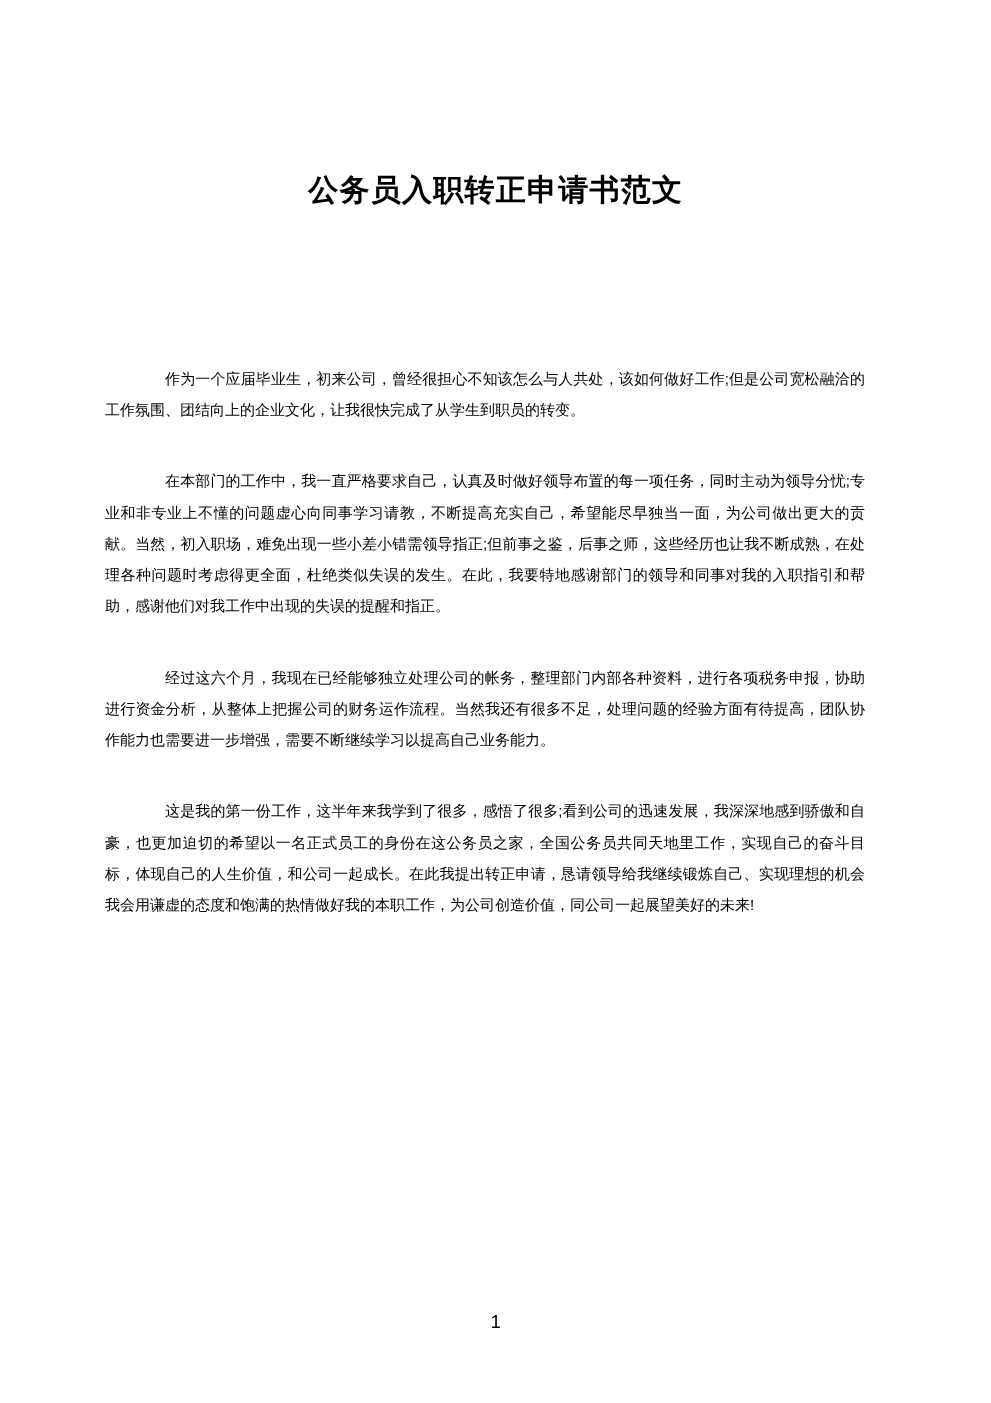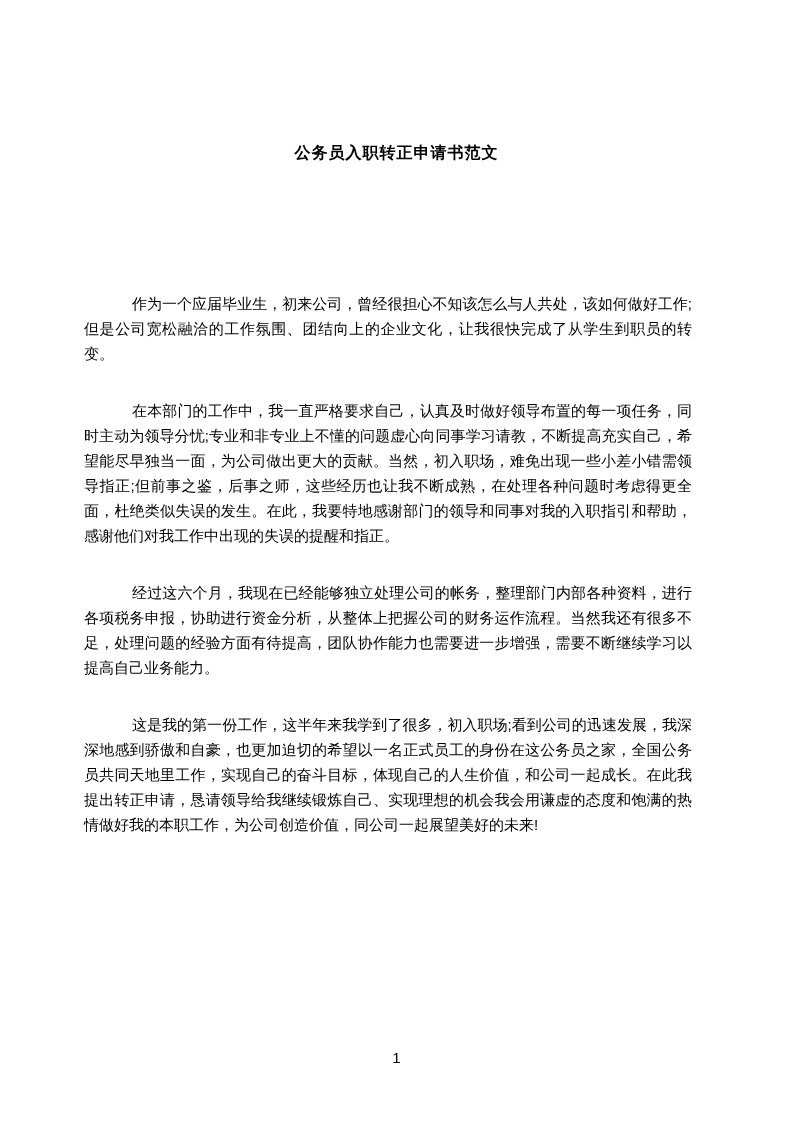--- a/index.html
+++ b/index.html
@@ -16,34 +16,34 @@
     color: #000000;
     overflow: hidden;
   }
   .doc-title {
     position: absolute;
     top: 138px;
     left: 0;
     width: 100%;
     margin: 0;
     text-align: center;
-    font-size: 16px;
+    font-size: 24px;
     font-weight: bold;
     letter-spacing: 1px;
     line-height: 30px;
   }
   .doc-body {
     position: absolute;
     top: 291px;
     left: 84px;
     width: 625px;
   }
   .para {
     margin: 0 17px 32px 0;
-    font-size: 15px;
+    font-size: 12px;
     line-height: 25px;
     text-align: justify;
     text-indent: 48px;
     word-break: break-all;
   }
   .page-number {
     position: absolute;
     top: 1048px;
     left: 0;
     width: 100%;
@@ -56,18 +56,18 @@
 <body>
 
 <div class="page">
 
   <h1 class="doc-title">公务员入职转正申请书范文</h1>
 
   <div class="doc-body">
     <p class="para">作为一个应届毕业生，初来公司，曾经很担心不知该怎么与人共处，该如何做好工作;但是公司宽松融洽的工作氛围、团结向上的企业文化，让我很快完成了从学生到职员的转变。</p>
     <p class="para">在本部门的工作中，我一直严格要求自己，认真及时做好领导布置的每一项任务，同时主动为领导分忧;专业和非专业上不懂的问题虚心向同事学习请教，不断提高充实自己，希望能尽早独当一面，为公司做出更大的贡献。当然，初入职场，难免出现一些小差小错需领导指正;但前事之鉴，后事之师，这些经历也让我不断成熟，在处理各种问题时考虑得更全面，杜绝类似失误的发生。在此，我要特地感谢部门的领导和同事对我的入职指引和帮助，感谢他们对我工作中出现的失误的提醒和指正。</p>
     <p class="para">经过这六个月，我现在已经能够独立处理公司的帐务，整理部门内部各种资料，进行各项税务申报，协助进行资金分析，从整体上把握公司的财务运作流程。当然我还有很多不足，处理问题的经验方面有待提高，团队协作能力也需要进一步增强，需要不断继续学习以提高自己业务能力。</p>
-    <p class="para">这是我的第一份工作，这半年来我学到了很多，初入职场;看到公司的迅速发展，我深深地感到骄傲和自豪，也更加迫切的希望以一名正式员工的身份在这公务员之家，全国公务员共同天地里工作，实现自己的奋斗目标，体现自己的人生价值，和公司一起成长。在此我提出转正申请，恳请领导给我继续锻炼自己、实现理想的机会我会用谦虚的态度和饱满的热情做好我的本职工作，为公司创造价值，同公司一起展望美好的未来!</p>
+    <p class="para">这是我的第一份工作，这半年来我学到了很多，感悟了很多;看到公司的迅速发展，我深深地感到骄傲和自豪，也更加迫切的希望以一名正式员工的身份在这公务员之家，全国公务员共同天地里工作，实现自己的奋斗目标，体现自己的人生价值，和公司一起成长。在此我提出转正申请，恳请领导给我继续锻炼自己、实现理想的机会我会用谦虚的态度和饱满的热情做好我的本职工作，为公司创造价值，同公司一起展望美好的未来!</p>
   </div>
 
   <div class="page-number">1</div>
 
 </div>
 
 </body></html>

